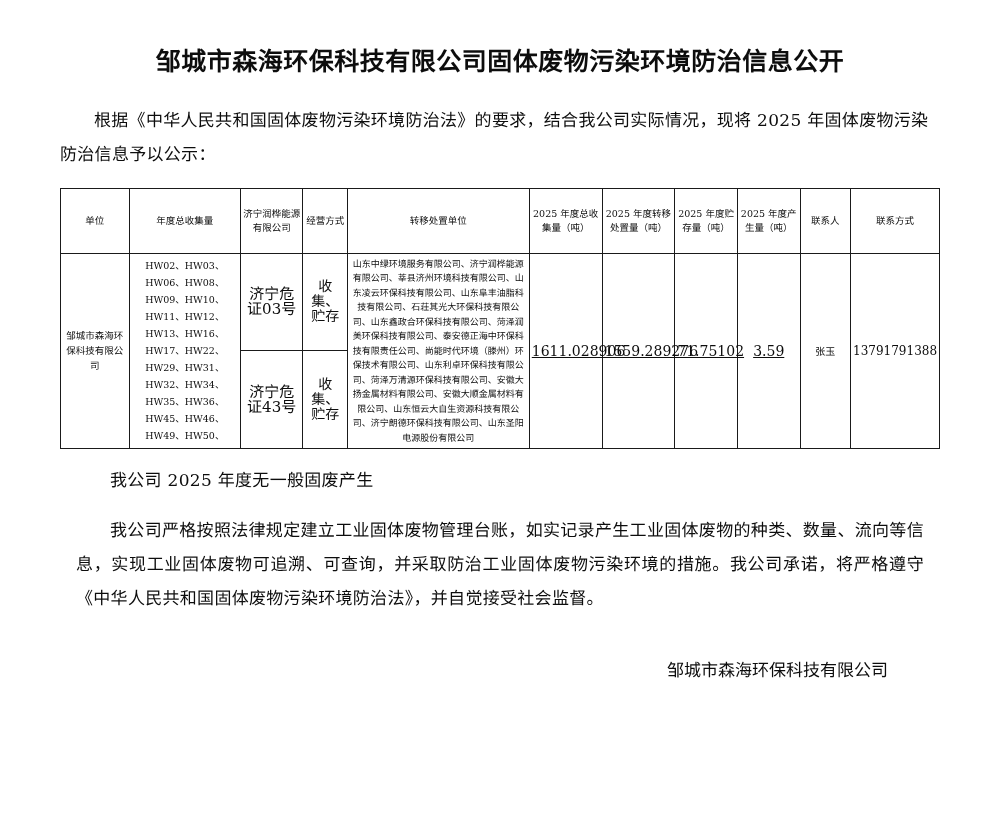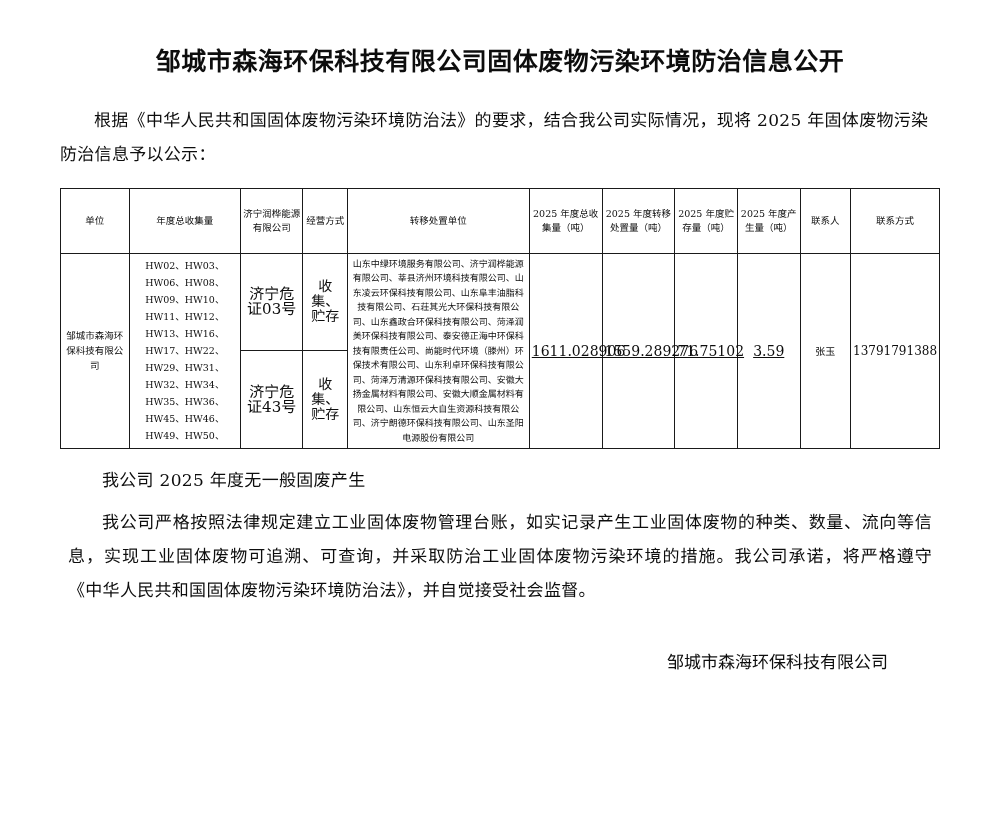--- a/index.html
+++ b/index.html
@@ -105,21 +105,21 @@
   .cell-phone {
     font-size: 12px;
   }
   .sub-row-top td { border-bottom: 1px solid #1a1a1a; }
 
   .para {
     font-size: 17px;
     line-height: 34px;
     text-indent: 2em;
     font-family: "DejaVu Serif", "Liberation Serif", serif;
-    margin: 8px;
+    margin: 16px;
     letter-spacing: 0.3px;
   }
   .para-first { margin-top: 14px; }
   .para-body { margin-top: 2px; text-align: justify; }
   .signature {
     margin-top: 36px;
     text-align: right;
     font-size: 17px;
     line-height: 38px;
     font-family: "DejaVu Serif", "Liberation Serif", serif;

